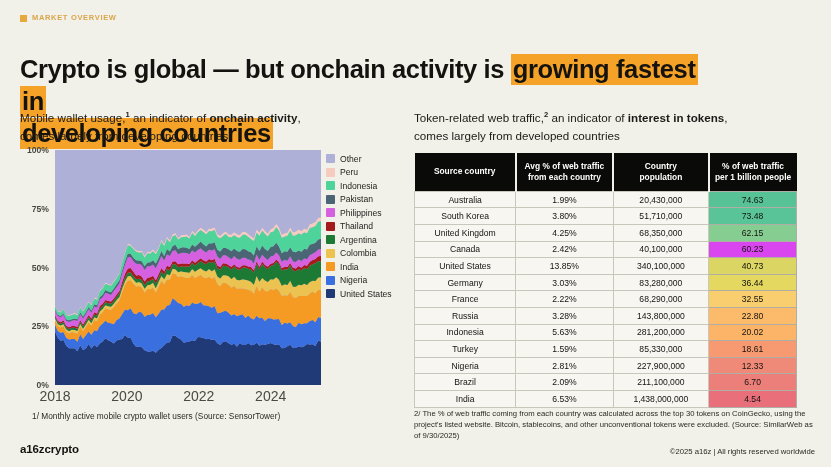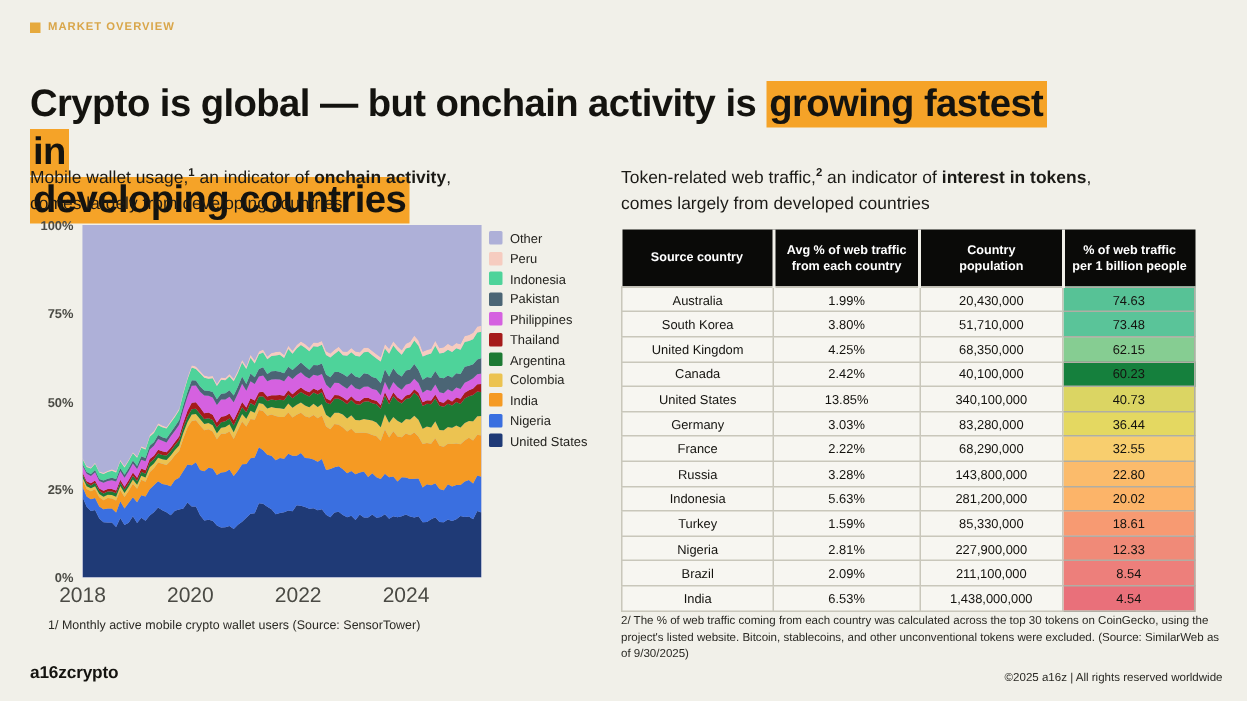--- a/index.html
+++ b/index.html
@@ -371,21 +371,21 @@
           <tr>
             <td>United Kingdom</td>
             <td>4.25%</td>
             <td>68,350,000</td>
             <td class="heat" style="background: rgb(134, 205, 146);">62.15</td>
           </tr>
           <tr>
             <td>Canada</td>
             <td>2.42%</td>
             <td>40,100,000</td>
-            <td class="heat" style="background: #15803d; text-align: center;">60.23</td>
+            <td class="heat" style="background: #d946ef; text-align: center;">60.23</td>
           </tr>
           <tr>
             <td>United States</td>
             <td>13.85%</td>
             <td>340,100,000</td>
             <td class="heat" style="background: rgb(219, 213, 99);">40.73</td>
           </tr>
           <tr>
             <td>Germany</td>
             <td>3.03%</td>
@@ -419,21 +419,21 @@
           <tr>
             <td>Nigeria</td>
             <td>2.81%</td>
             <td>227,900,000</td>
             <td class="heat" style="background: rgb(240, 138, 120);">12.33</td>
           </tr>
           <tr>
             <td>Brazil</td>
             <td>2.09%</td>
             <td>211,100,000</td>
-            <td class="heat" style="background: rgb(237, 127, 123);">8.54</td>
+            <td class="heat" style="background: rgb(237, 127, 123);">6.70</td>
           </tr>
           <tr>
             <td>India</td>
             <td>6.53%</td>
             <td>1,438,000,000</td>
             <td class="heat" style="background: rgb(233, 112, 122);">4.54</td>
           </tr>
         </tbody>
     </table>
   </div>

